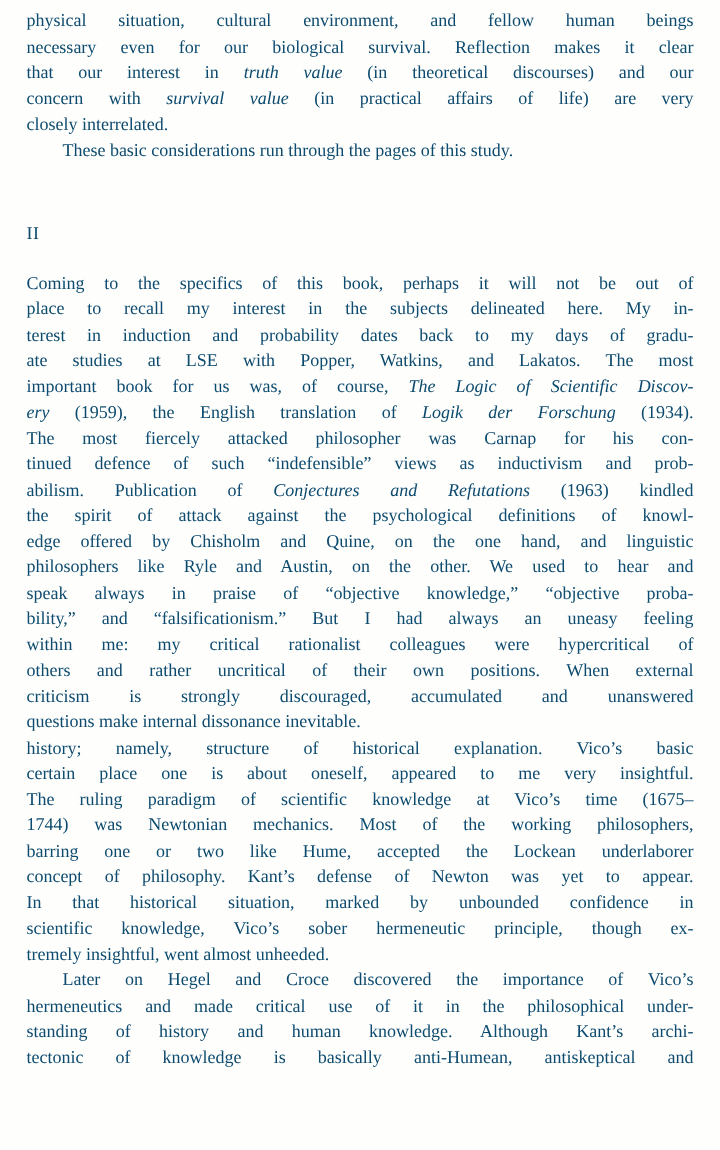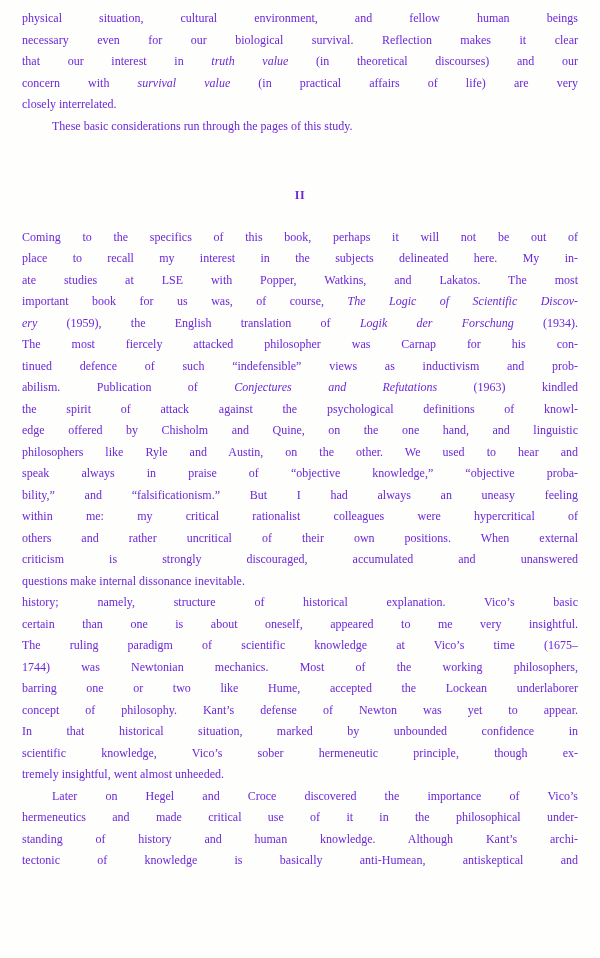--- a/index.html
+++ b/index.html
@@ -11,41 +11,40 @@
     height: 958px;
     background: #fefefd;
     overflow: hidden;
   }
   .page {
     box-sizing: border-box;
     width: 600px;
     height: 958px;
     padding: 8px 22px 0 22px;
     font-family: "Liberation Serif", "DejaVu Serif", serif;
-    font-size: 12px;
+    font-size: 15px;
     line-height: 21.5px;
-    color: #6d28d9;
+    color: #0c4a6e;
   }
   .para {
     margin: 0;
   }
   .line {
     text-align: justify;
     text-align-last: justify;
     white-space: normal;
   }
   .line.lastline {
     text-align-last: left;
   }
   .line.indent {
     text-indent: 30px;
   }
   .heading {
-    text-align: center;
-    font-weight: bold;
+    font-weight: normal;
     margin: 48px 0 20px 0;
     letter-spacing: 0.5px;
   }
 </style>
 </head>
 <body>
 
 <div class="page">
   <div>
       <div class="para">
@@ -55,39 +54,40 @@
         <div class="line">concern with <i>survival value</i> (in practical affairs of life) are very</div>
         <div class="line lastline">closely interrelated.</div>
       </div>
       <div class="para">
         <div class="line indent lastline">These basic considerations run through the pages of this study.</div>
       </div>
       <div class="heading">II</div>
       <div class="para">
         <div class="line">Coming to the specifics of this book, perhaps it will not be out of</div>
         <div class="line">place to recall my interest in the subjects delineated here. My in-</div>
+        <div class="line">terest in induction and probability dates back to my days of gradu-</div>
         <div class="line">ate studies at LSE with Popper, Watkins, and Lakatos. The most</div>
         <div class="line">important book for us was, of course, <i>The Logic of Scientific Discov-</i></div>
         <div class="line"><i>ery</i> (1959), the English translation of <i>Logik der Forschung</i> (1934).</div>
         <div class="line">The most fiercely attacked philosopher was Carnap for his con-</div>
         <div class="line">tinued defence of such “indefensible” views as inductivism and prob-</div>
         <div class="line">abilism. Publication of <i>Conjectures and Refutations</i> (1963) kindled</div>
         <div class="line">the spirit of attack against the psychological definitions of knowl-</div>
         <div class="line">edge offered by Chisholm and Quine, on the one hand, and linguistic</div>
         <div class="line">philosophers like Ryle and Austin, on the other. We used to hear and</div>
         <div class="line">speak always in praise of “objective knowledge,” “objective proba-</div>
         <div class="line">bility,” and “falsificationism.” But I had always an uneasy feeling</div>
         <div class="line">within me: my critical rationalist colleagues were hypercritical of</div>
         <div class="line">others and rather uncritical of their own positions. When external</div>
         <div class="line">criticism is strongly discouraged, accumulated and unanswered</div>
         <div class="line lastline">questions make internal dissonance inevitable.</div>
       </div>
       <div class="para">
         <div class="line">history; namely, structure of historical explanation. Vico’s basic</div>
-        <div class="line">certain than one is about oneself, appeared to me very insightful.</div>
+        <div class="line">certain place one is about oneself, appeared to me very insightful.</div>
         <div class="line">The ruling paradigm of scientific knowledge at Vico’s time (1675–</div>
         <div class="line">1744) was Newtonian mechanics. Most of the working philosophers,</div>
         <div class="line">barring one or two like Hume, accepted the Lockean underlaborer</div>
         <div class="line">concept of philosophy. Kant’s defense of Newton was yet to appear.</div>
         <div class="line">In that historical situation, marked by unbounded confidence in</div>
         <div class="line">scientific knowledge, Vico’s sober hermeneutic principle, though ex-</div>
         <div class="line lastline">tremely insightful, went almost unheeded.</div>
       </div>
       <div class="para">
         <div class="line indent">Later on Hegel and Croce discovered the importance of Vico’s</div>

